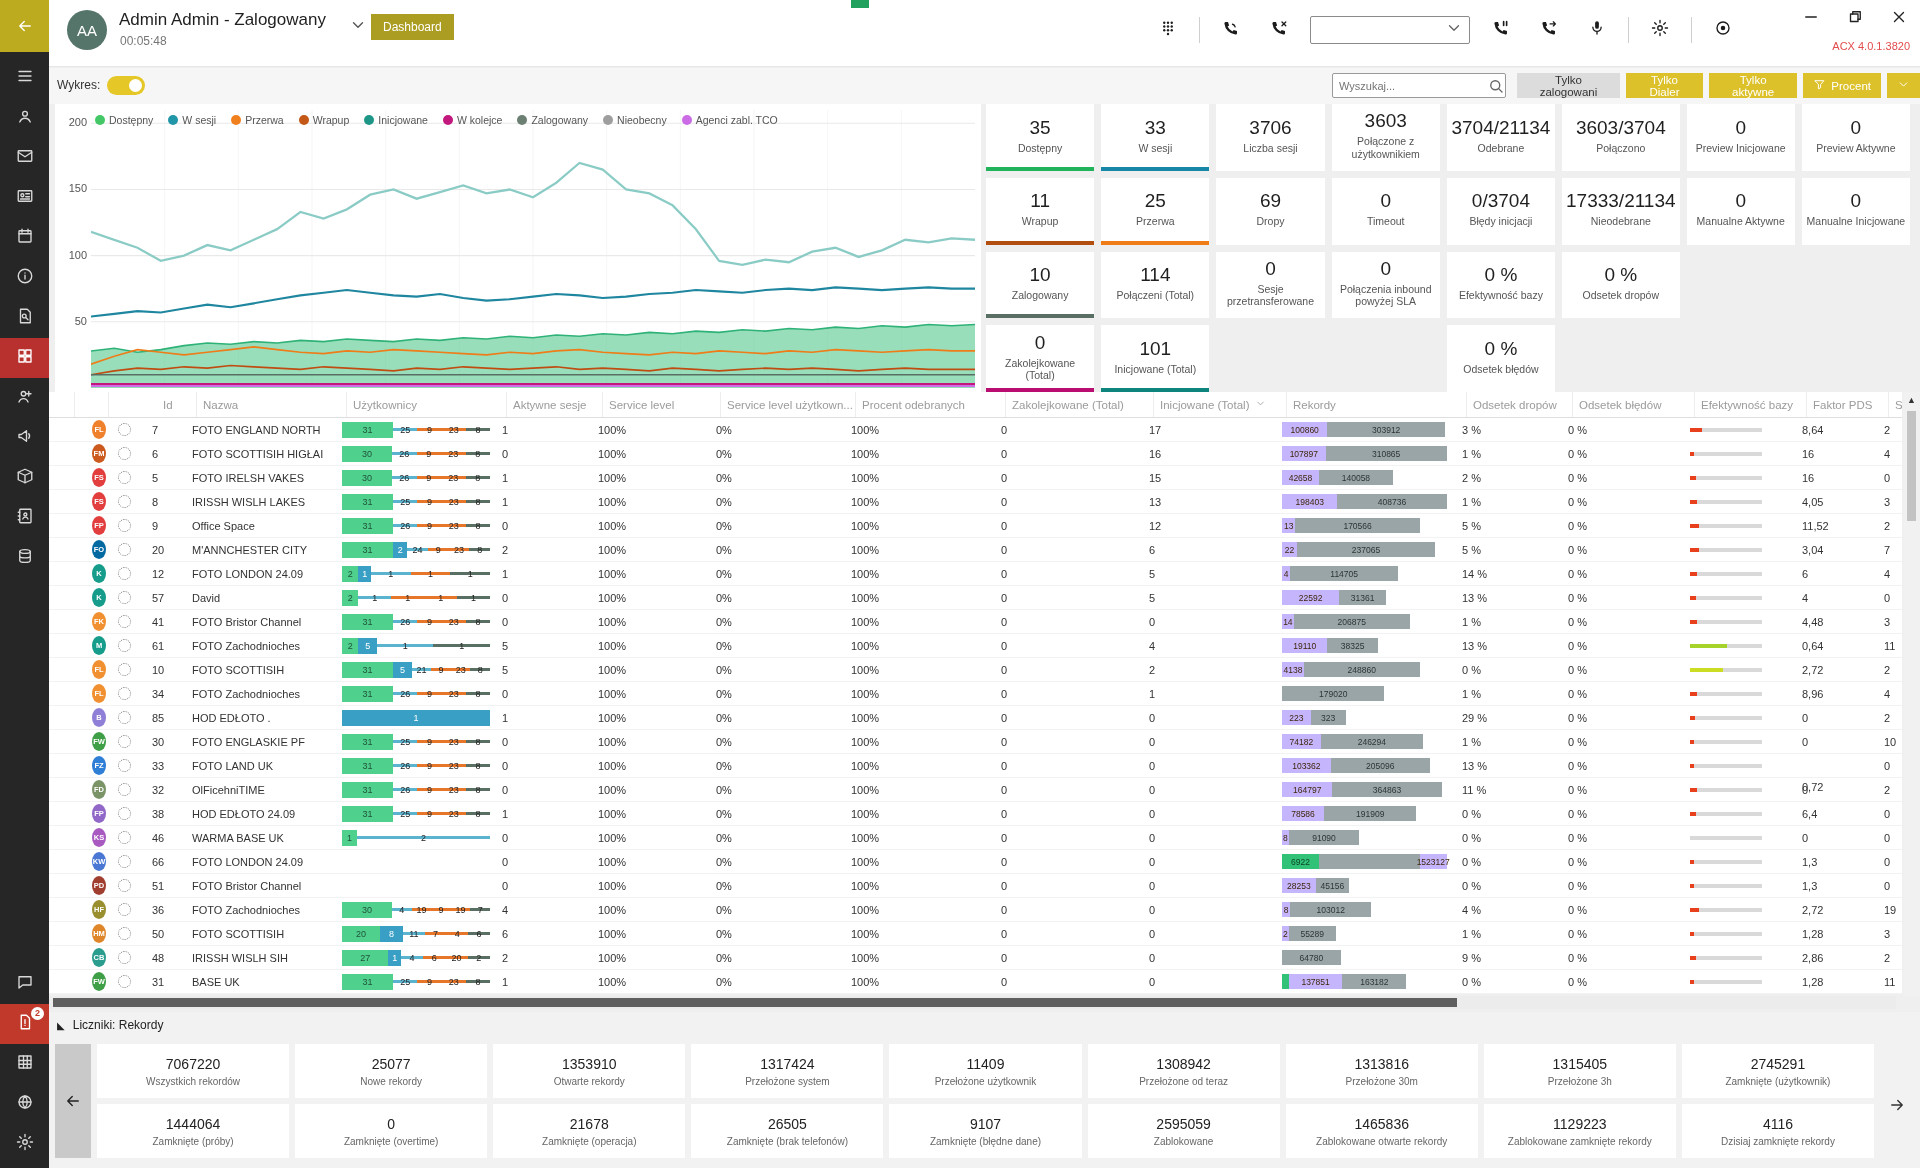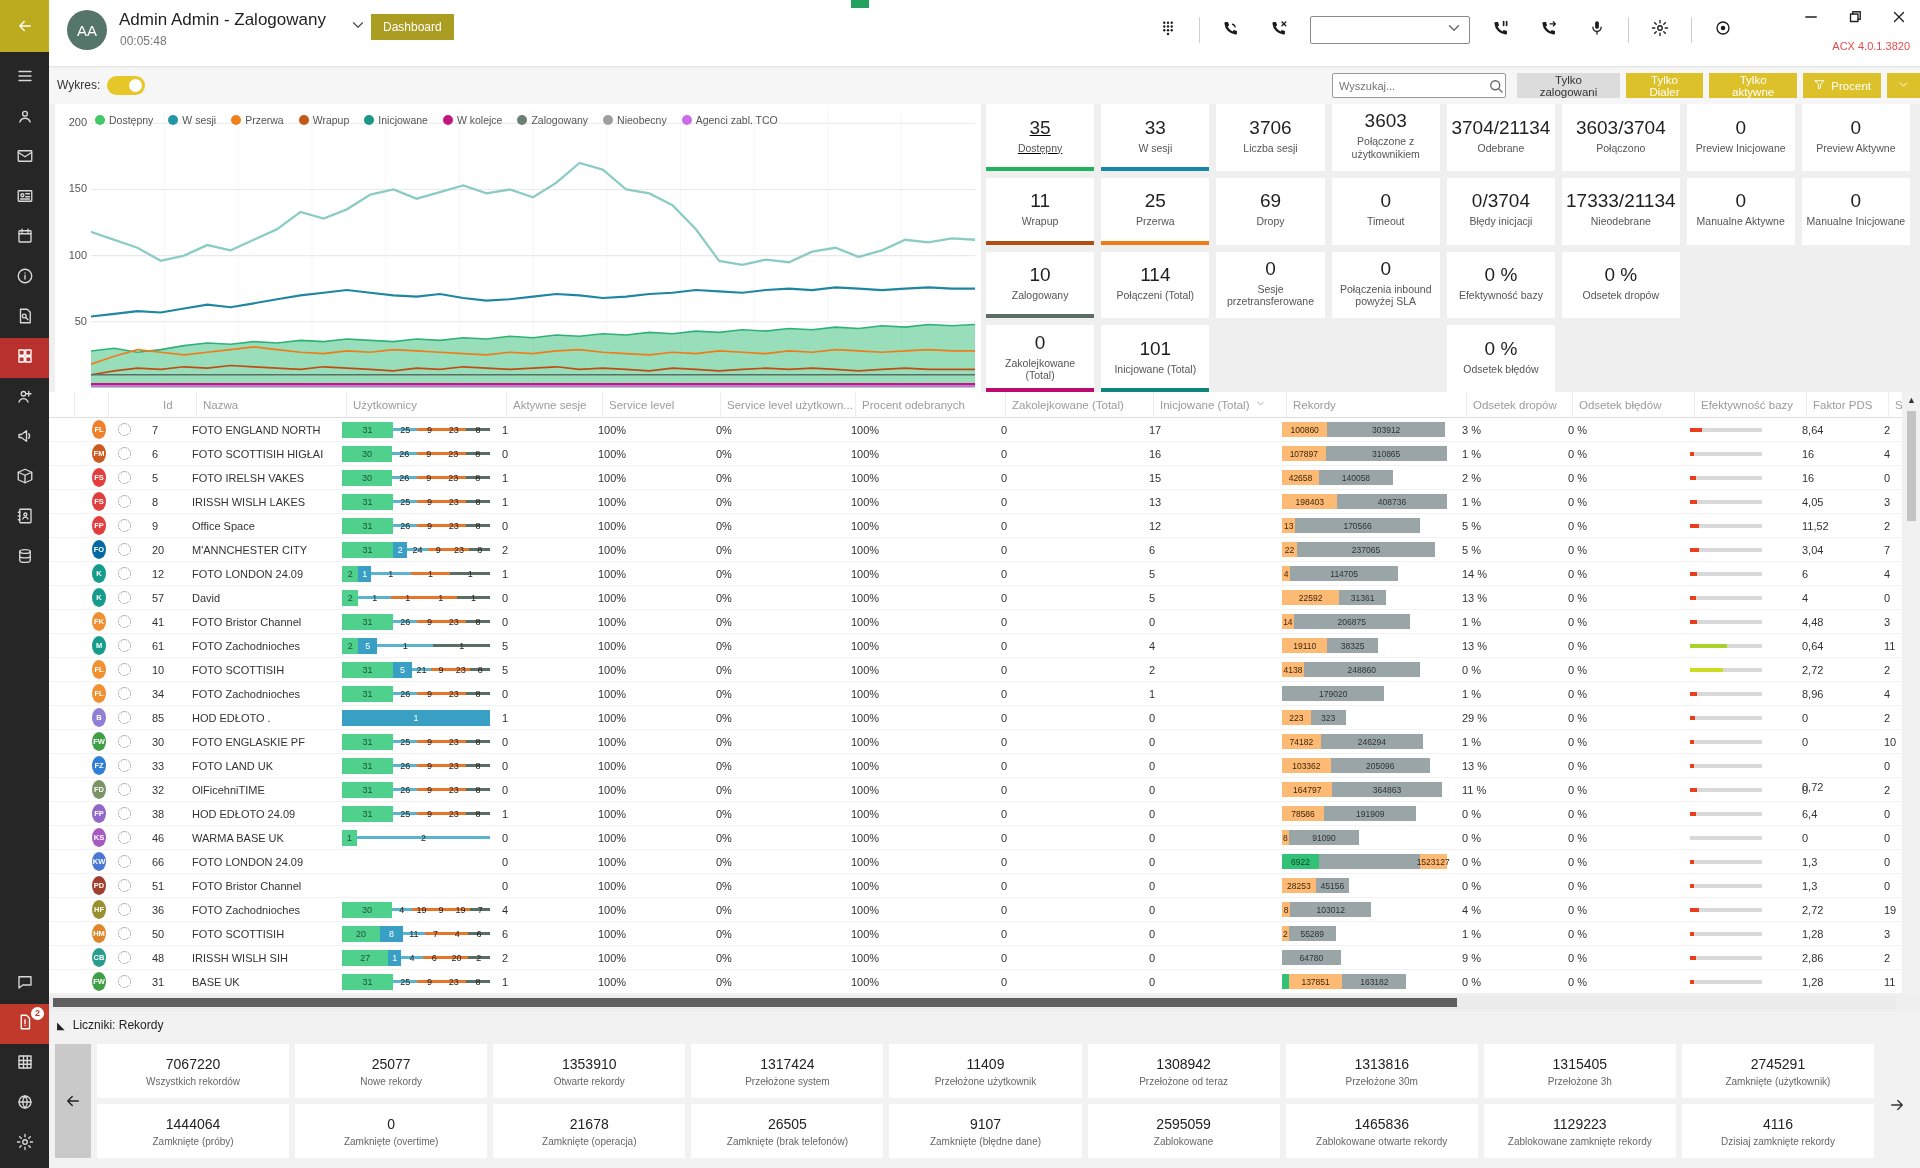--- a/index.html
+++ b/index.html
@@ -89,21 +89,21 @@
   .ubchip { min-width:14px; height:16px; background:#3a9fc4; color:#fff; font-size:9px;
     display:flex; align-items:center; justify-content:center; padding:0 2px; }
   .ubarfull { flex:1; height:16px; background:#3a9fc4; color:#fff; font-size:9px; text-align:center; line-height:16px; }
   .useg { flex:1; position:relative; display:flex; align-items:center; justify-content:center; height:16px; }
   .useg::before { content:""; position:absolute; left:0; right:0; top:50%; height:3px; margin-top:-1.5px;
     background:var(--lc); }
   .unum { position:relative; font-size:9px; color:#222; }
   .rbar { display:flex; width:100%; height:15px; align-items:center; }
   .rseg { height:15px; font-size:8.5px; display:flex; align-items:center; justify-content:center;
     white-space:nowrap; overflow:visible; }
-  .rseg.o { background:#fdba74; color:#40260b; }
+  .rseg.o { background:#c4b5fd; color:#40260b; }
   .rseg.gr { background:#9aa5a8; color:#2d3436; }
   .rseg.g { background:#31c277; color:#0d4429; }
   .ebar { width:72px; height:4px; background:#d9d9d9; position:relative; }
   .ebar i { position:absolute; left:0; top:0; bottom:0; display:block; }
 
   .hscroll { position:absolute; left:49px; top:996px; right:24px; height:13px; background:#ececec; }
   .hscroll .thumb { position:absolute; left:4px; top:2px; width:76%; height:9px; background:#5f5f5f; }
   .vscroll { position:absolute; right:0; top:392px; width:17px; height:604px; background:#f1f1f1;
     display:flex; flex-direction:column; align-items:center; }
   .vscroll .arr { font-size:9px; color:#333; padding-top:3px; }
@@ -456,21 +456,21 @@
           <span>Nieobecny</span>
         </div>
         <div class="lg-item">
           <span class="lg-dot" style="background: rgb(203, 108, 230);"></span>
           <span>Agenci zabl. TCO</span>
         </div>
       </div>
   </div>
 
   <div class="kpis" id="kpis">
-      <div class="kpi" style="grid-area: 1 / 1; border-bottom-color: rgb(33, 179, 92); text-decoration: underline;">
+      <div class="kpi" style="grid-area: 1 / 1; border-bottom-color: rgb(33, 179, 92);">
         <div class="kv">35</div>
         <div class="kl">Dostępny</div>
       </div>
       <div class="kpi" style="grid-area: 1 / 2; border-bottom-color: rgb(23, 135, 168);">
         <div class="kv">33</div>
         <div class="kl">W sesji</div>
       </div>
       <div class="kpi" style="grid-area: 1 / 3;">
         <div class="kv">3706</div>
         <div class="kl">Liczba sesji</div>

